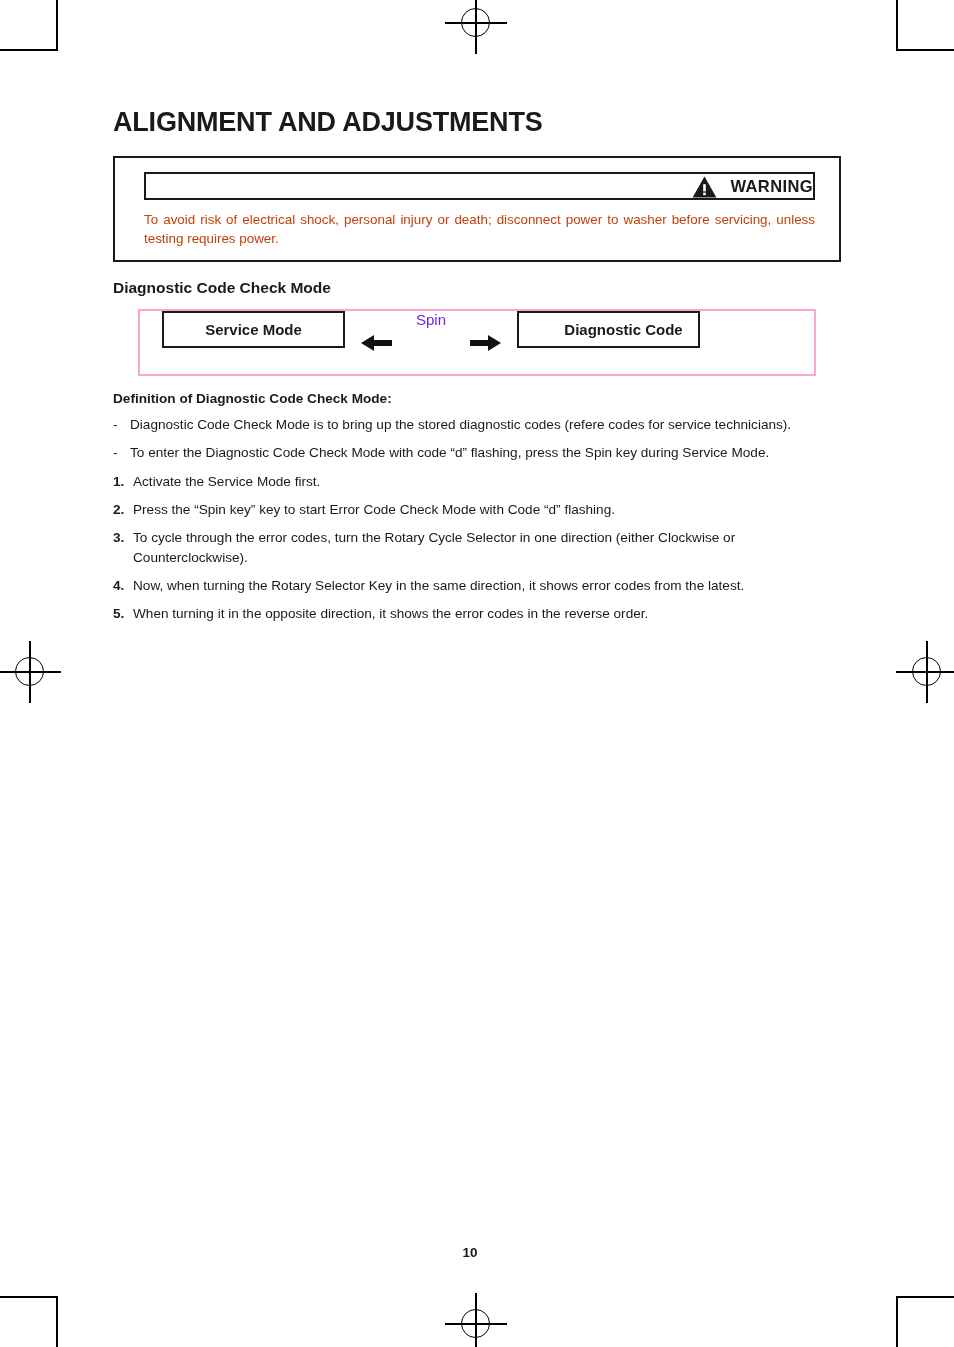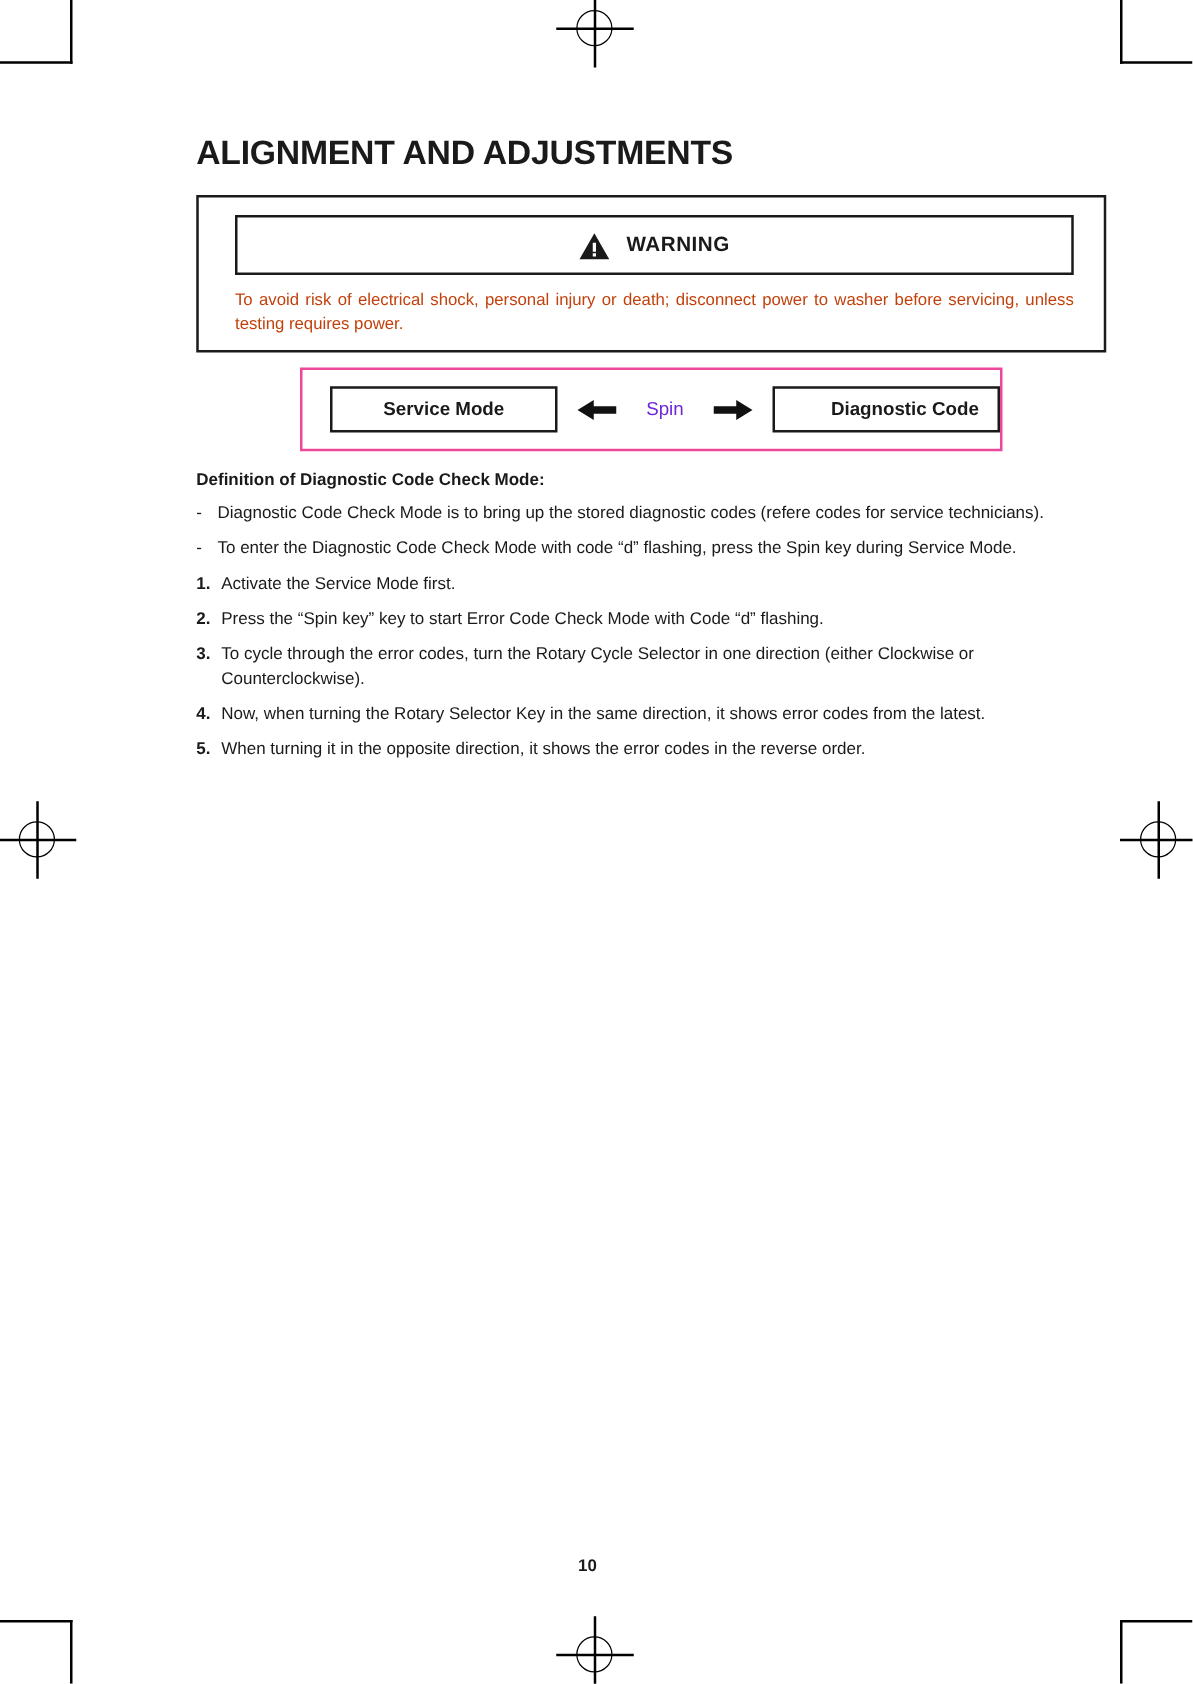--- a/index.html
+++ b/index.html
@@ -70,45 +70,44 @@
   .reg-bottom { left: 445px; bottom: -8px; }
   .reg-left   { left: -1px;  top: 641px; }
   .reg-right  { right: -4px; top: 641px; }
 
   
   .page {
     position: absolute;
     left: 113px;
     top: 0;
     width: 728px;
-    margin-left: 44px;
   }
 
   .page-title {
     font-size: 27px;
     font-weight: bold;
     letter-spacing: -0.2px;
     margin: 0;
     padding-top: 107px;
     color: #1a1a1a;
   }
 
   
   .warning-box {
     margin-top: 18px;
     border: 2.2px solid #1a1a1a;
     padding: 10px 12px 10px 12px;
     box-sizing: border-box;
   }
   .warning-header {
     border: 2.2px solid #1a1a1a;
-    height: 48px;
+    height: 28px;
     display: flex;
     align-items: center;
-    justify-content: center;
+    justify-content: flex-end;
     margin: 4px 12px 0 17px;
     box-sizing: border-box;
   }
   .warn-icon {
     display: inline-block;
     width: 25px;
     height: 22px;
     margin-right: 13px;
     position: relative;
     top: 1px;
@@ -133,25 +132,24 @@
     margin-top: 17px;
   }
 
   
   .flow-wrap {
     margin-top: 12px;
     display: flex;
     justify-content: center;
   }
   .flow-outer {
-    border: 2px solid #ec4899;
-    width: 562px;
+    border: 2px solid #f9a8d4;
+    width: 678px;
     height: 67px;
     display: flex;
-    align-items: center;
     box-sizing: border-box;
   }
   .flow-box {
     border: 2.4px solid #1a1a1a;
     height: 37px;
     width: 183px;
     display: flex;
     align-items: center;
     justify-content: center;
     box-sizing: border-box;
@@ -258,20 +256,21 @@
           <path d="M12.5 0.6 L24.4 21.4 L0.6 21.4 Z" fill="#1a1a1a"></path>
           <rect x="11.2" y="8.2" width="2.6" height="7.2" fill="#ffffff"></rect>
           <rect x="11.2" y="16.6" width="2.6" height="2.6" fill="#ffffff"></rect>
         </svg>
       </span>
       <span class="warning-title">WARNING</span>
     </div>
     <div class="warning-body">To avoid risk of electrical shock, personal injury or death; disconnect power to washer before servicing, unless testing requires power.</div>
   </div>
 
+  <div class="section-heading">Diagnostic Code Check Mode</div>
 
   <div class="flow-wrap">
     <div class="flow-outer">
       <div class="flow-box flow-box-left">Service Mode</div>
       <div class="arrow-left">
         <svg viewBox="0 0 42 20" width="42" height="20" aria-hidden="true">
           <path d="M2 10 L15 2 L15 7 L33 7 L33 13 L15 13 L15 18 Z" fill="#111111"></path>
         </svg>
       </div>
       <div class="flow-label">Spin</div>

